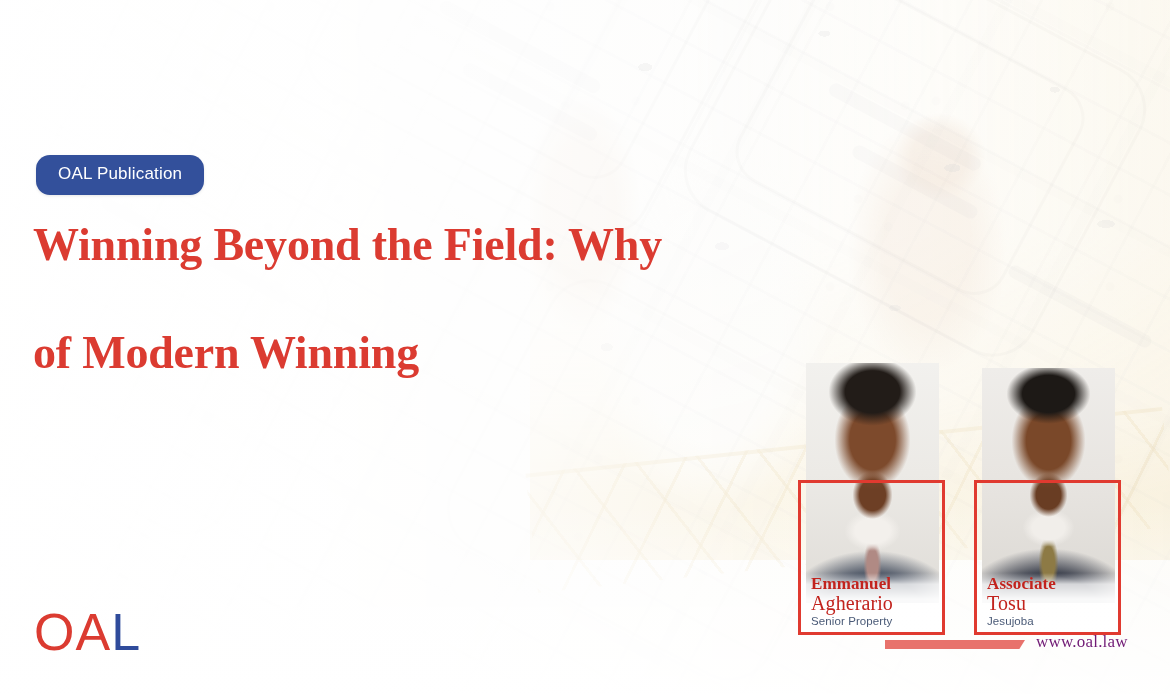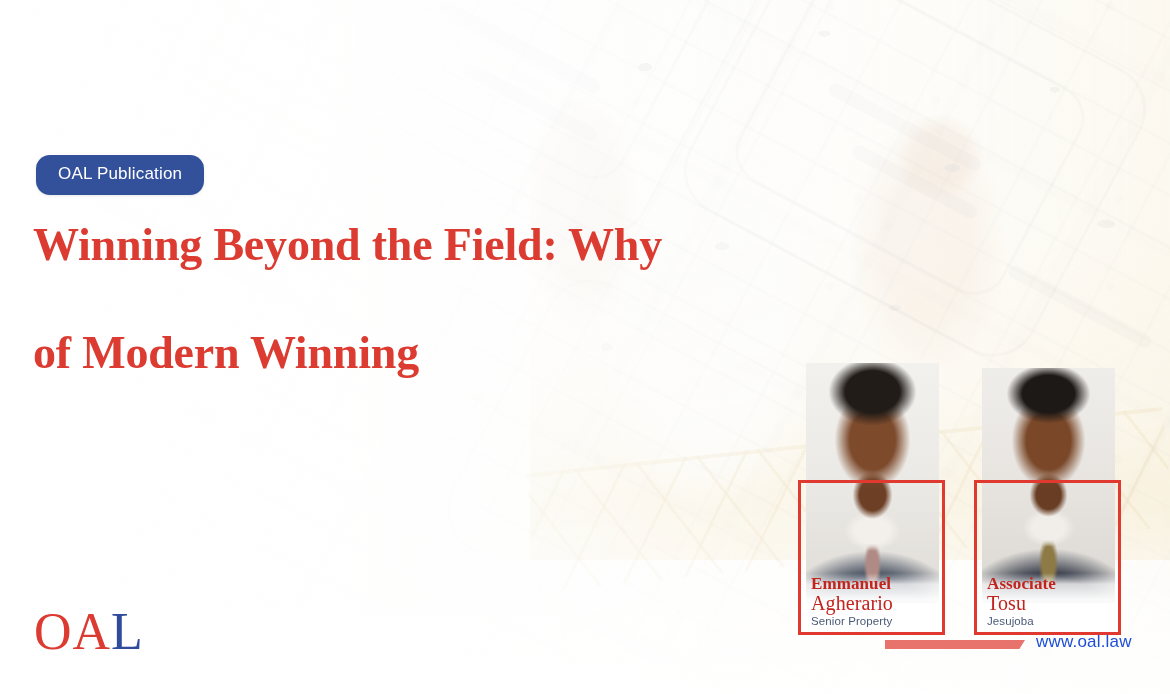--- a/index.html
+++ b/index.html
@@ -141,21 +141,21 @@
     font-family:"Liberation Serif", serif;
     font-weight:bold;
     font-size:46px;
     line-height:1.17;
     letter-spacing:-0.2px;
   }
 
   
   .logo {
     position:absolute; left:34px; top:606px;
-    font-family:Liberation Serif, serif;
+    font-family:Liberation Sans, sans-serif;
     font-size:52px;
     letter-spacing:1px;
     line-height:1;
     white-space:nowrap;
   }
   .logo .oa { }
   .logo .l  { }
 
   
   .url-rule {
@@ -313,16 +313,16 @@
         <div class="name-last">Tosu</div>
         <div class="name-role">Jesujoba</div>
       </div>
     </div>
 
     <div class="logo">
       <span class="oa" style="color:#DB3B31;">OA</span><span class="l" style="color:#2F4B9B;">L</span>
     </div>
 
     <div class="url-rule" style="background:#E8726C;"></div>
-    <div class="url-text" style="color:#1d4ed8;">www.oal.law</div>
+    <div class="url-text" style="color:#701a75;font-family:Liberation Serif, serif;">www.oal.law</div>
 
   </div>
 </div>
 
 </body></html>

